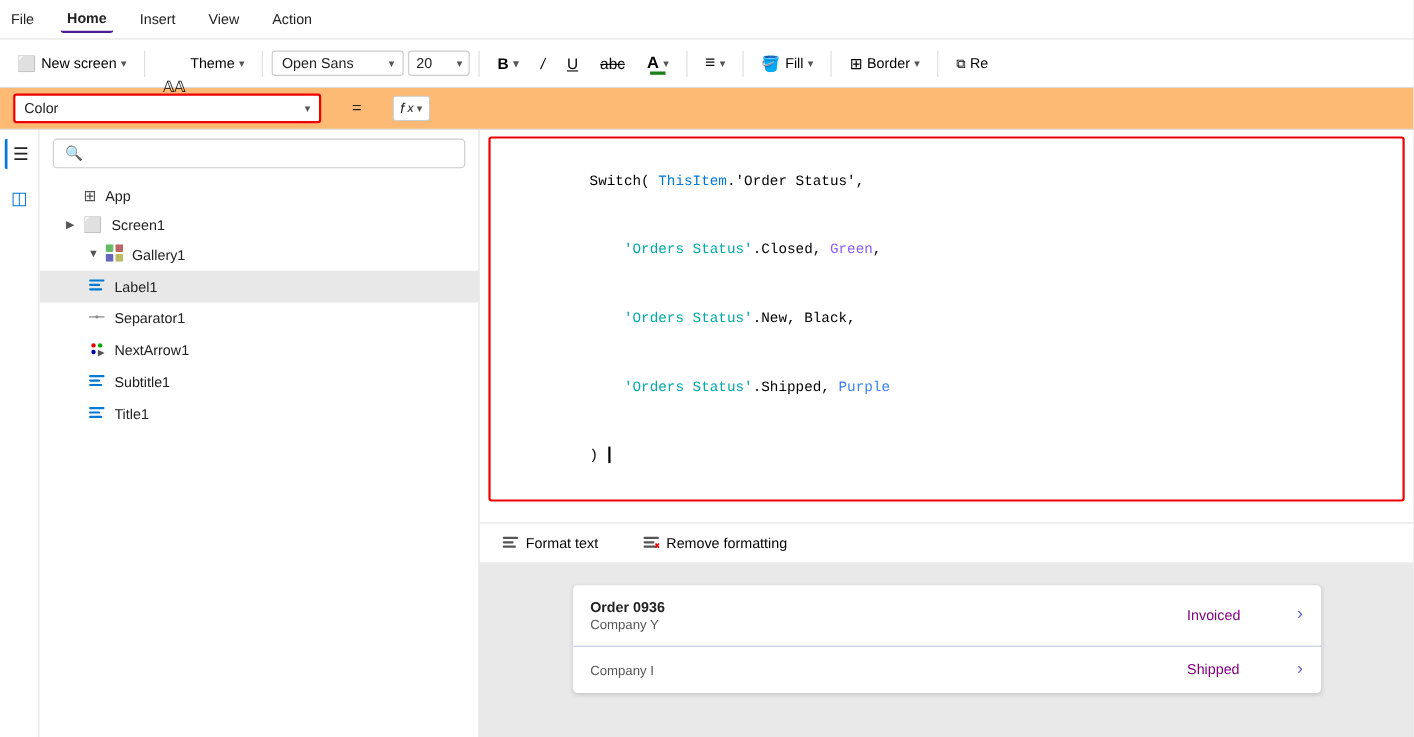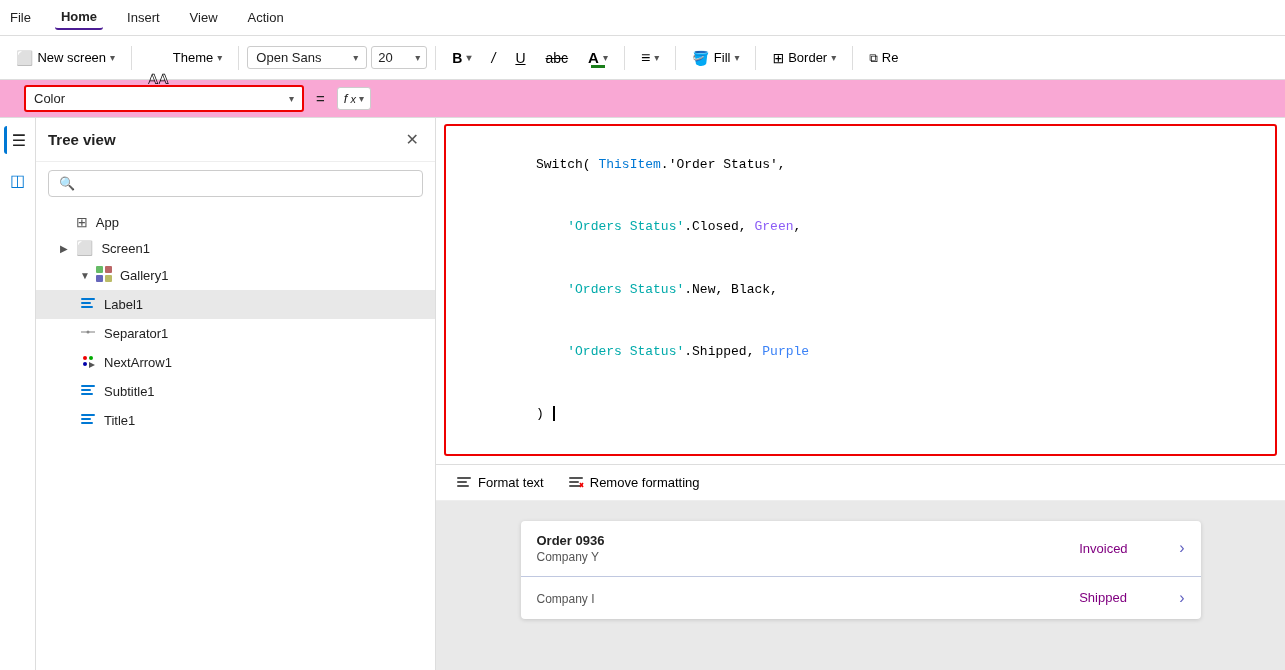--- a/index.html
+++ b/index.html
@@ -40,22 +40,22 @@
     .italic-btn { font-style: italic; font-size: 14px; }
     .underline-btn { text-decoration: underline; font-size: 14px; }
     .strikethrough-btn { text-decoration: line-through; font-size: 14px; }
     .font-color-btn { position: relative; }
     .font-color-underline { width: 14px; height: 3px; background: #1a7e1a; position: absolute; bottom: 2px; left: 50%; transform: translateX(-50%); }
     .chevron { font-size: 10px; color: #555; }
 
     
     .property-bar {
       display: flex; align-items: center;
-      background: #f9a8d4; border-bottom: 1px solid #ddd;
-      padding: 4px 24px; height: 38px; gap: 8px;
+      background: #fdba74; border-bottom: 1px solid #ddd;
+      padding: 4px 12px; height: 38px; gap: 24px;
     }
     .property-select {
       border: 2px solid #e00; border-radius: 3px; padding: 4px 8px;
       font-size: 13px; background: #fff; cursor: pointer; width: 280px;
       display: flex; align-items: center; justify-content: space-between;
     }
     .fx-btn {
       display: flex; align-items: center; gap: 3px;
       padding: 3px 6px; border: 1px solid #ccc; border-radius: 3px;
       cursor: pointer; font-size: 13px; background: #fff;
@@ -114,36 +114,36 @@
     
     .canvas-area {
       flex: 1; display: flex; flex-direction: column; background: #e9e9e9; overflow: hidden;
     }
 
     
     .formula-area {
       background: #fff; border-bottom: 1px solid #ddd;
     }
     .code-editor {
-      border: 2px solid #e00; margin: 6px 8px 8px 8px; border-radius: 3px;
+      border: 2px solid #e00; margin: 6px 8px 19px 8px; border-radius: 3px;
       padding: 8px 12px; font-family: 'Consolas', 'Courier New', monospace;
       font-size: 13px; background: #fff; line-height: 1.6;
       min-height: 100px;
     }
     .code-line { white-space: pre; }
     .kw-blue { color: #0000cc; }
     .kw-darkgreen { color: #8b5cf6; }
     .kw-purple { color: #3b82f6; }
     .kw-black { color: #000; }
     .kw-cyan { color: #00aaaa; }
     .kw-prop { color: #0078d4; }
 
     
     .format-toolbar {
-      display: flex; align-items: flex-start; gap: 0; padding: 4px 8px; border-bottom: 1px solid #eee;
+      display: flex; align-items: flex-start; gap: 16px; padding: 4px 8px; border-bottom: 1px solid #eee;
       background: #fff;
     }
     .format-btn {
       display: flex; align-items: center; gap: 6px;
       padding: 5px 12px; font-size: 13px; cursor: pointer; border-radius: 3px;
       border: none; background: transparent;
     }
 
     
     .preview-canvas {
@@ -276,24 +276,20 @@
   <div class="sidebar-toggle">
     <div class="sidebar-toggle-btn active">
       <span>☰</span>
     </div>
     <div class="sidebar-toggle-btn" style="margin-top:4px;">
       <span style="color:#0078d4; font-size:16px;">◫</span>
     </div>
   </div>
 
   <div class="tree-panel">
-    <div class="tree-header">
-      <span class="tree-header-title">Tree view</span>
-      <span class="tree-header-close">✕</span>
-    </div>
     <div class="search-box">
       <span class="search-icon-svg">🔍</span>
     </div>
     <div class="tree-content">
 
       <div class="tree-item tree-indent-1">
         <span class="tree-arrow"></span>
         <span class="tree-icon" style="color:#555;">⊞</span>
         <span class="tree-label">App</span>
       </div>

